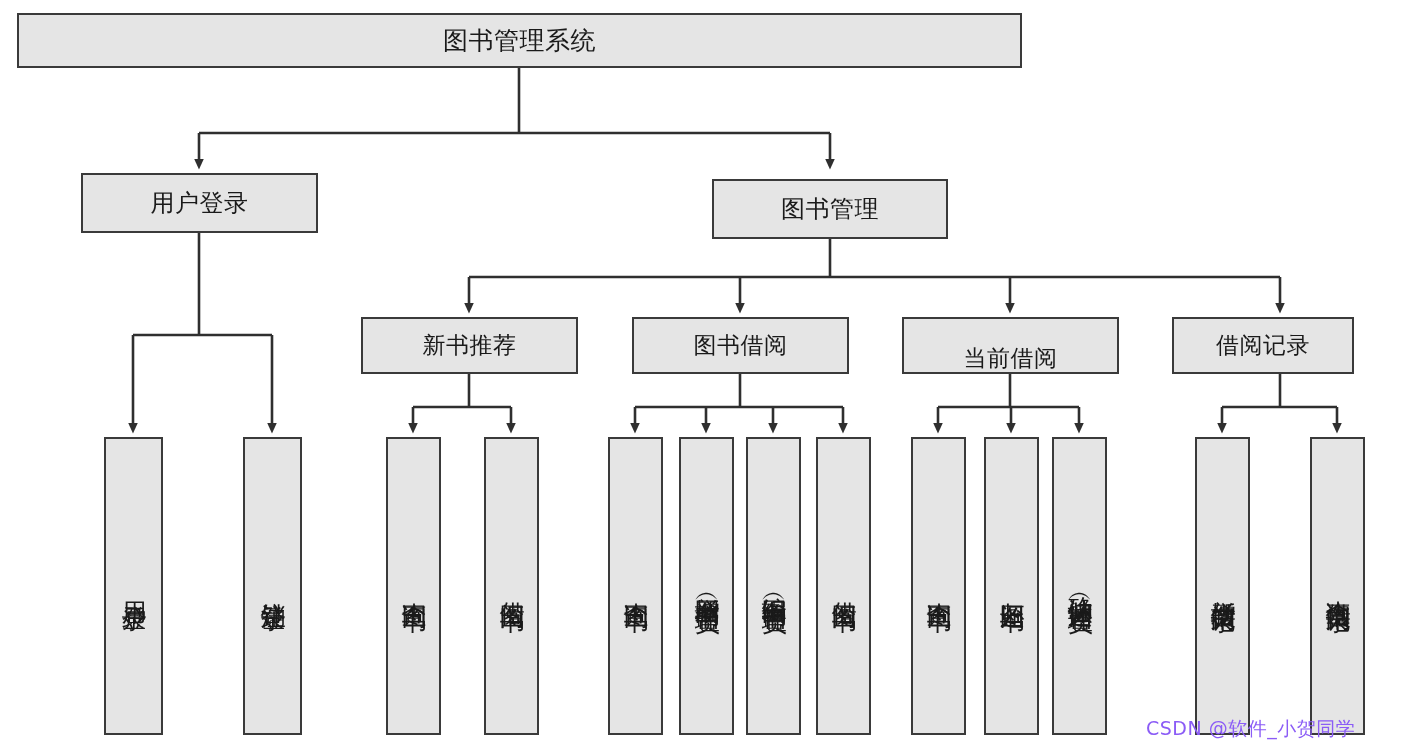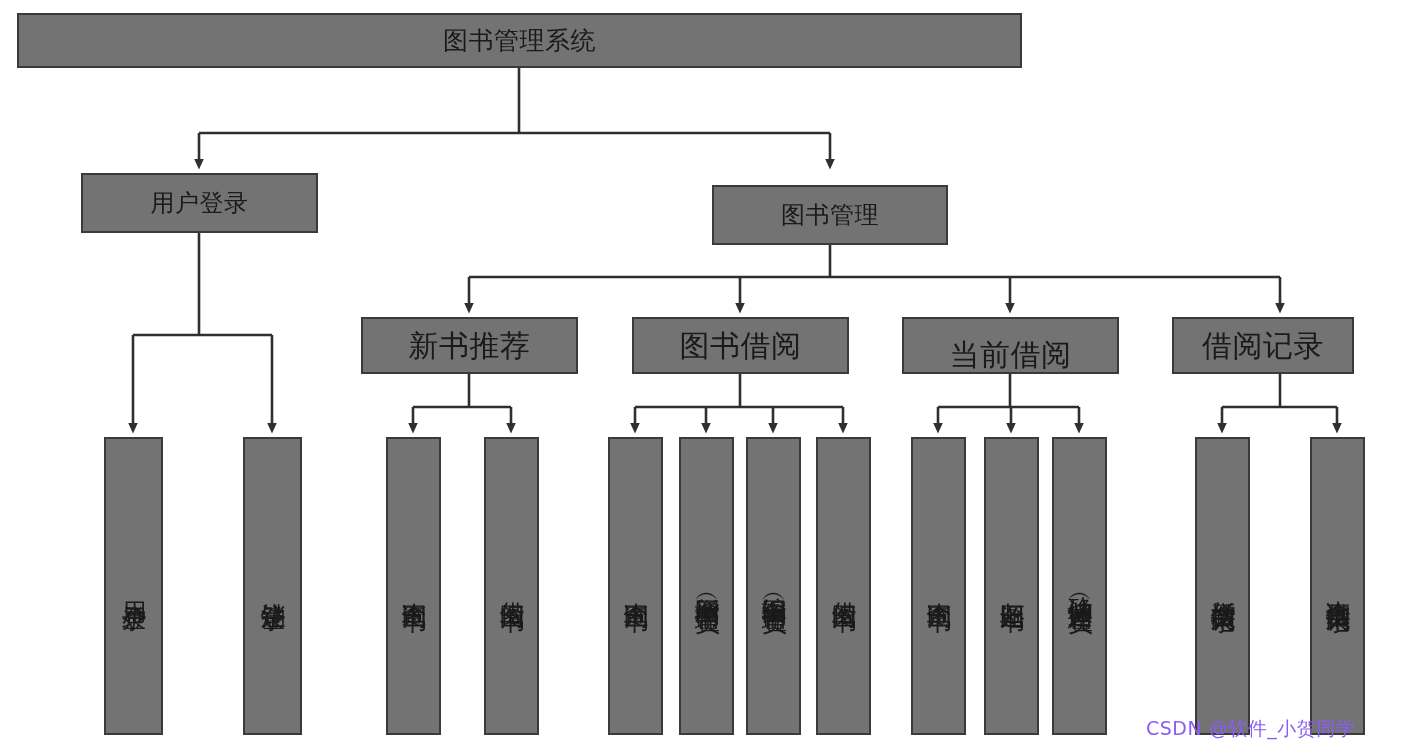--- a/index.html
+++ b/index.html
@@ -21,35 +21,35 @@
     position: absolute;
     left: 0;
     top: 0;
     width: 1405px;
     height: 747px;
     pointer-events: none;
   }
   .node {
     position: absolute;
     box-sizing: border-box;
-    background: #737373;
+    background: #e5e5e5;
     border: 2.5px solid #3a3a3a;
     display: flex;
     align-items: center;
     justify-content: center;
     color: #1a1a1a;
   }
   .node .label {
     line-height: 1.18;
     text-align: center;
     letter-spacing: 0.5px;
   }
   .node.root .label   { font-size: 25px; }
   .node.level2 .label { font-size: 24px; }
-  .node.level3 .label { font-size: 30px; }
+  .node.level3 .label { font-size: 23px; }
   .node.leaf {
     align-items: center;
     justify-content: center;
     padding: 4px 0;
   }
   .node.leaf .label {
     writing-mode: vertical-rl;
     text-orientation: upright;
     font-size: 25px;
     line-height: 1.14;
@@ -120,21 +120,21 @@
     </g>
   </svg>
 
   <div class="node root" style="left: 17px; top: 13px; width: 1005px; height: 55px;">
     <span class="label">图书管理系统</span>
   </div>
 
   <div class="node level2" style="left: 81px; top: 173px; width: 237px; height: 60px;">
     <span class="label">用户登录</span>
   </div>
-  <div class="node level2" style="left: 712px; top: 185px; width: 236px; height: 60px;">
+  <div class="node level2" style="left: 712px; top: 179px; width: 236px; height: 60px;">
     <span class="label">图书管理</span>
   </div>
 
   <div class="node level3" style="left: 361px; top: 317px; width: 217px; height: 57px;">
     <span class="label">新书推荐</span>
   </div>
   <div class="node level3" style="left: 632px; top: 317px; width: 217px; height: 57px;">
     <span class="label">图书借阅</span>
   </div>
   <div class="node level3" style="left: 902px; top: 317px; width: 217px; height: 57px; align-items: flex-end;">

